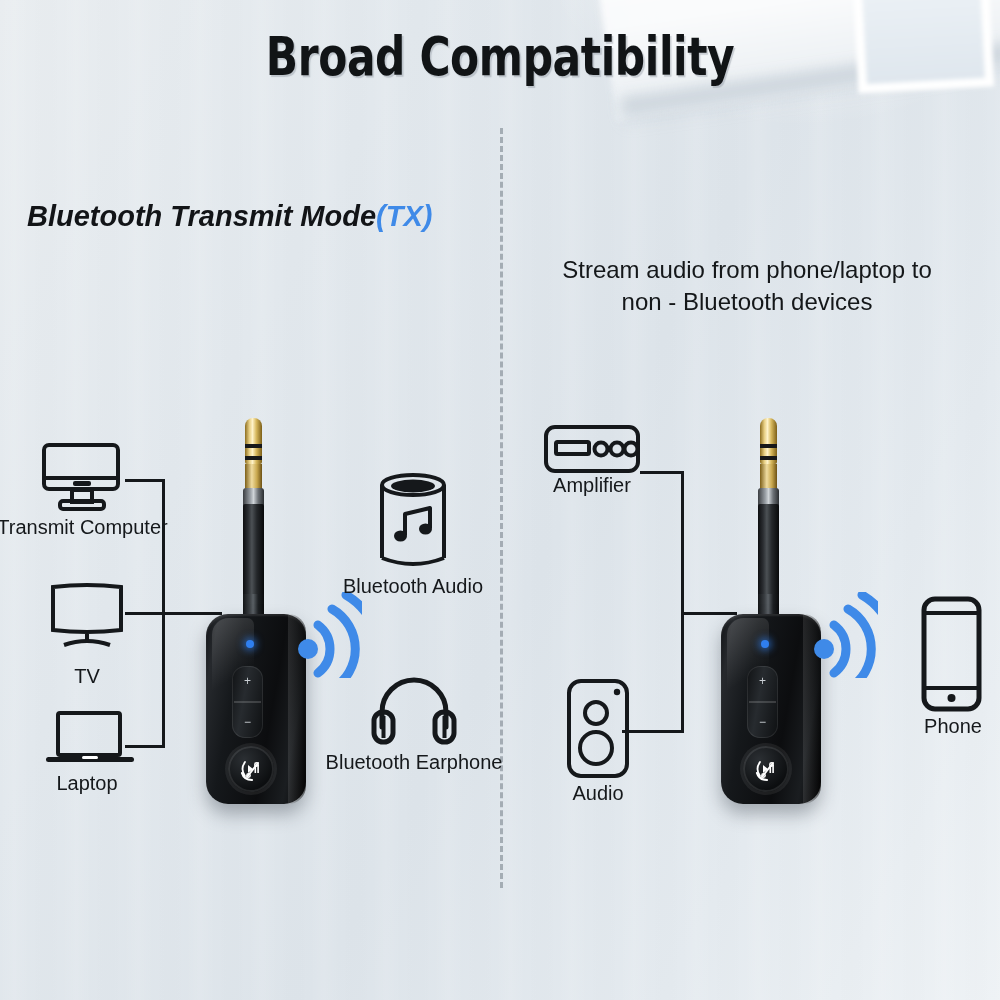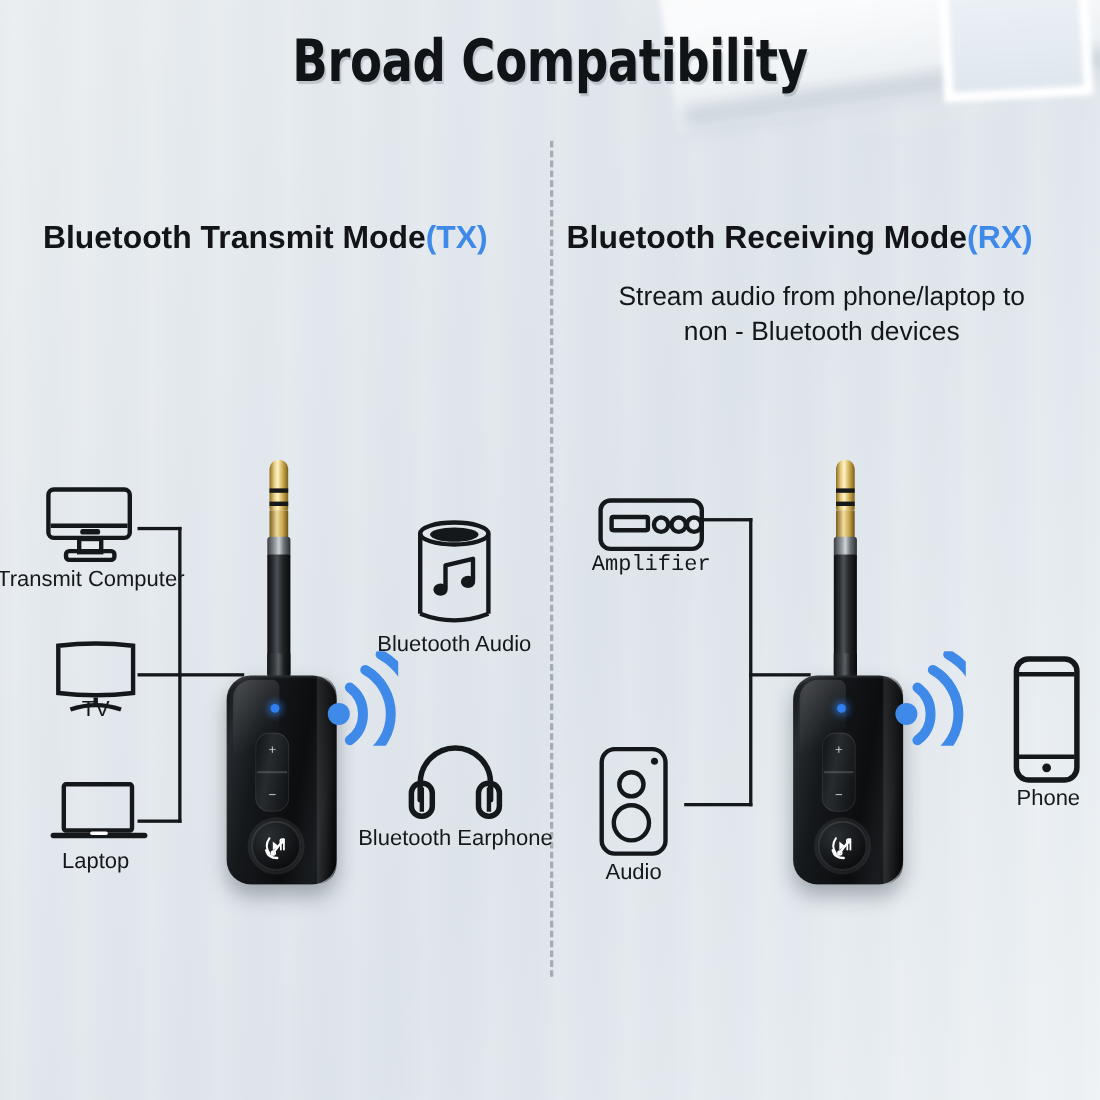--- a/index.html
+++ b/index.html
@@ -76,21 +76,21 @@
     font-size:29px; font-weight:600; color:#121417;
     white-space:nowrap;
   }
   .panel-title .code { color:#3f8ae8; font-weight:700; }
   .panel-sub {
     position:absolute; top:254px;
     font-size:24px; font-weight:400; color:#141719;
     line-height:32px; text-align:center;
     white-space:pre-line;
   }
-  #tx-title { left:39px; }
+  #tx-title { left:27px;font-style:italic; }
   #rx-title { left:515px; }
   #tx-sub { left:25px; width:450px; }
   #rx-sub { left:512px; width:470px;text-align:center; }
 
   
   .node { position:absolute; }
   .node .lbl {
     position:absolute; left:50%; transform:translateX(-50%);
     white-space:nowrap;
     font-size:20px; color:#15181b; font-weight:400;
@@ -188,23 +188,20 @@
   <div id="windowframe"></div>
 
   <div class="title">Broad Compatibility</div>
 
   <div class="divider"></div>
 
   <div class="panel-title" id="tx-title">
     <span>Bluetooth Transmit Mode</span><span class="code">(TX)</span>
   </div>
 
-  <div class="panel-title" id="rx-title">
-    <span>Bluetooth Receiving Mode</span><span class="code">(RX)</span>
-  </div>
   <div class="panel-sub" id="rx-sub">Stream audio from phone/laptop to
 non - Bluetooth devices</div>
 
   <div class="wire h" style="left:125px; top:479px; width:40px;"></div>
   <div class="wire h" style="left:125px; top:612px; width:40px;"></div>
   <div class="wire h" style="left:125px; top:745px; width:40px;"></div>
   <div class="wire v" style="left:162px; top:479px; height:269px;"></div>
   <div class="wire h" style="left:162px; top:612px; width:60px;"></div>
 
   <div class="node" style="left:40px; top:442px; width:85px; height:95px;">
@@ -217,21 +214,21 @@
     </svg>
     <span class="lbl" style="top:74px;">Transmit Computer</span>
   </div>
 
   <div class="node" style="left:48px; top:578px; width:78px; height:95px;">
     <svg width="78" height="70" viewBox="0 0 78 70">
       <path d="M5 9 Q39 5 73 9 L73 52 Q39 56 5 52 Z" fill="none" stroke="#15181b" stroke-width="4"></path>
       <line x1="39" y1="56" x2="39" y2="63" stroke="#15181b" stroke-width="4"></line>
       <path d="M16 67 Q39 59 62 67" fill="none" stroke="#15181b" stroke-width="4"></path>
     </svg>
-    <span class="lbl" style="top:56px;">TV</span>
+    <span class="lbl" style="top:87px;">TV</span>
   </div>
 
   <div class="node" style="left:42px; top:710px; width:90px; height:95px;">
     <svg width="96" height="62" viewBox="0 0 96 62">
       <rect x="16" y="3" width="62" height="42" rx="2" fill="none" stroke="#15181b" stroke-width="4"></rect>
       <rect x="4" y="47" width="88" height="5" rx="2.5" fill="#15181b"></rect>
       <rect x="40" y="46" width="16" height="3" rx="1.5" fill="#ffffff"></rect>
     </svg>
     <span class="lbl" style="top:62px;">Laptop</span>
   </div>
@@ -300,32 +297,32 @@
       <line x1="76.5" y1="44" x2="76.5" y2="66" stroke="#15181b" stroke-width="4"></line>
     </svg>
     <span class="lbl" style="top:79px;">Bluetooth Earphone</span>
   </div>
 
   <div class="wire h" style="left:640px; top:471px; width:44px;"></div>
   <div class="wire h" style="left:622px; top:730px; width:62px;"></div>
   <div class="wire v" style="left:681px; top:471px; height:262px;"></div>
   <div class="wire h" style="left:681px; top:612px; width:56px;"></div>
 
-  <div class="node" style="left:543px; top:452px; width:98px; height:80px;font-family:Liberation Mono, monospace;">
+  <div class="node" style="left:543px; top:424px; width:98px; height:80px;">
     <svg width="98" height="50" viewBox="0 0 98 50">
       <rect x="3" y="3" width="92" height="44" rx="9" fill="none" stroke="#15181b" stroke-width="4"></rect>
       <rect x="13" y="18" width="33" height="12" rx="1.5" fill="none" stroke="#15181b" stroke-width="4"></rect>
       <circle cx="58" cy="25" r="6.5" fill="none" stroke="#15181b" stroke-width="4"></circle>
       <circle cx="74" cy="25" r="6.5" fill="none" stroke="#15181b" stroke-width="4"></circle>
       <circle cx="88" cy="25" r="6.5" fill="none" stroke="#15181b" stroke-width="4"></circle>
     </svg>
     <span class="lbl" style="top:50px;">Amplifier</span>
   </div>
 
-  <div class="node" style="left:544px; top:678px; width:64px; height:110px;">
+  <div class="node" style="left:566px; top:678px; width:64px; height:110px;">
     <svg width="64" height="106" viewBox="0 0 64 106">
       <rect x="3" y="3" width="58" height="95" rx="12" fill="none" stroke="#15181b" stroke-width="4"></rect>
       <circle cx="51" cy="14" r="3.2" fill="#15181b"></circle>
       <circle cx="30" cy="35" r="11" fill="none" stroke="#15181b" stroke-width="4"></circle>
       <circle cx="30" cy="70" r="16" fill="none" stroke="#15181b" stroke-width="4"></circle>
     </svg>
     <span class="lbl" style="top:104px;">Audio</span>
   </div>
 
   <div class="dongle" style="left:705px; top:418px;">

